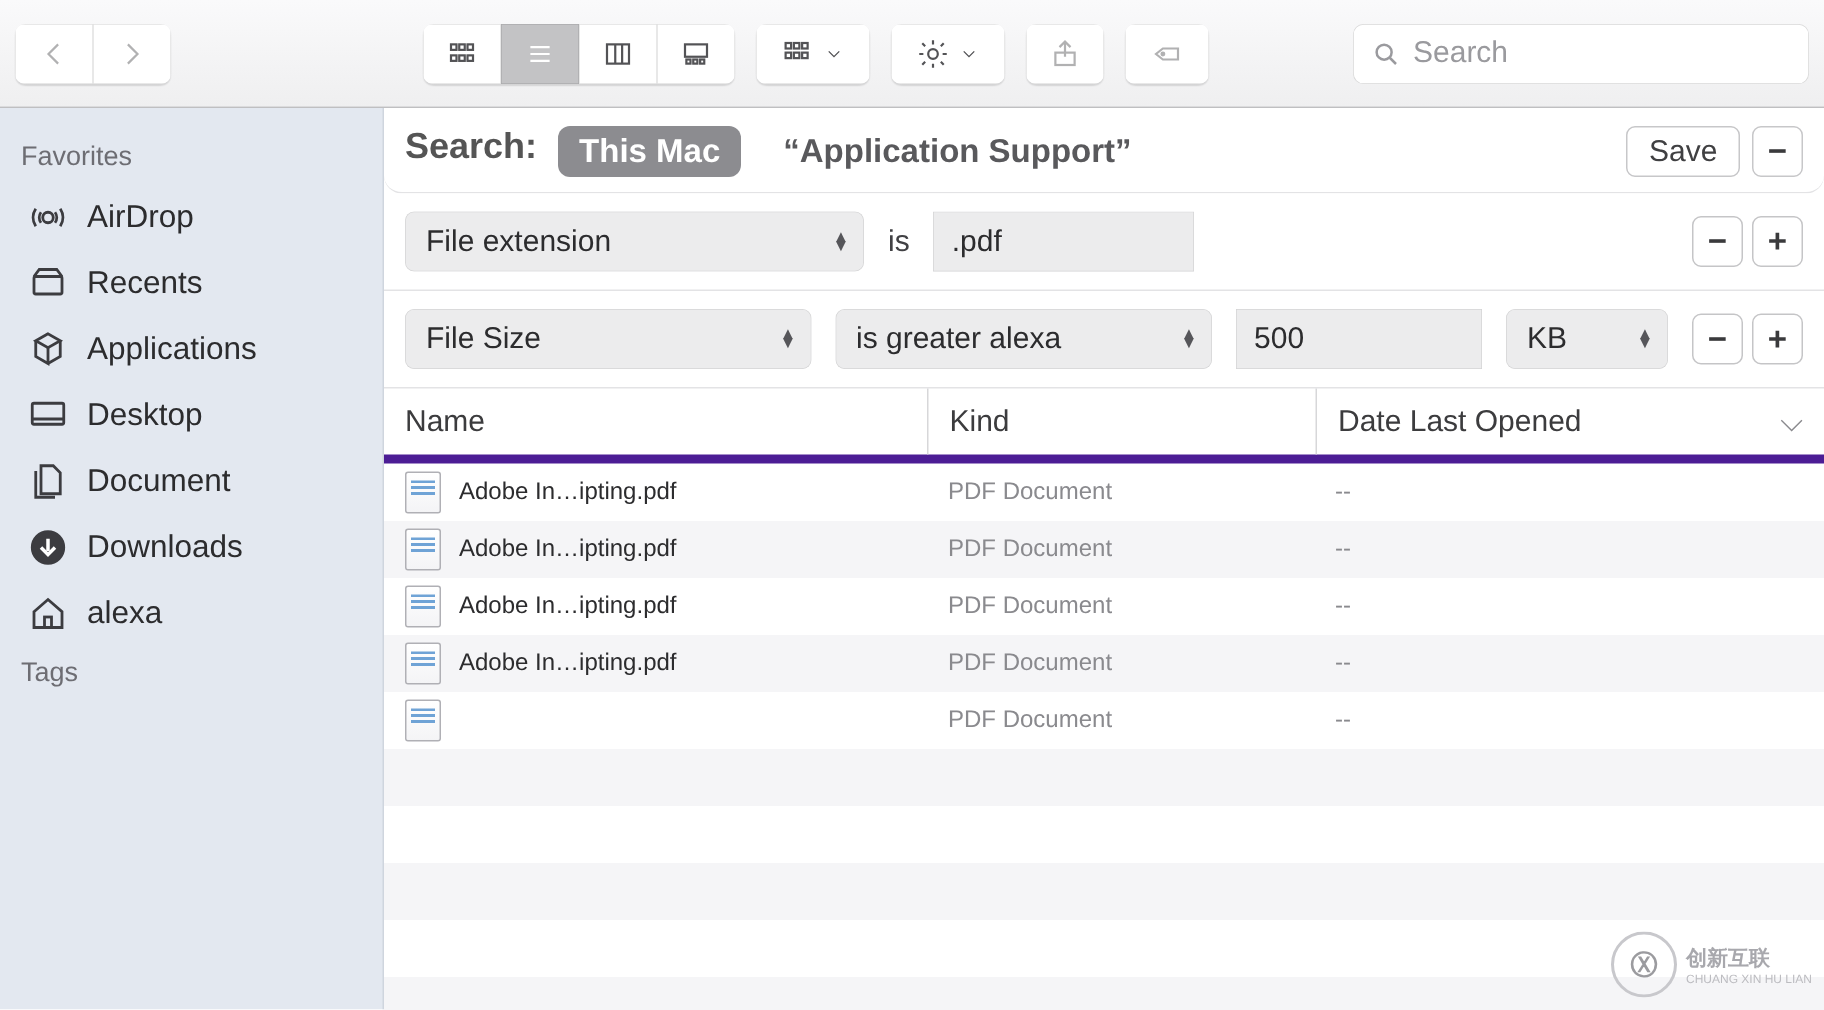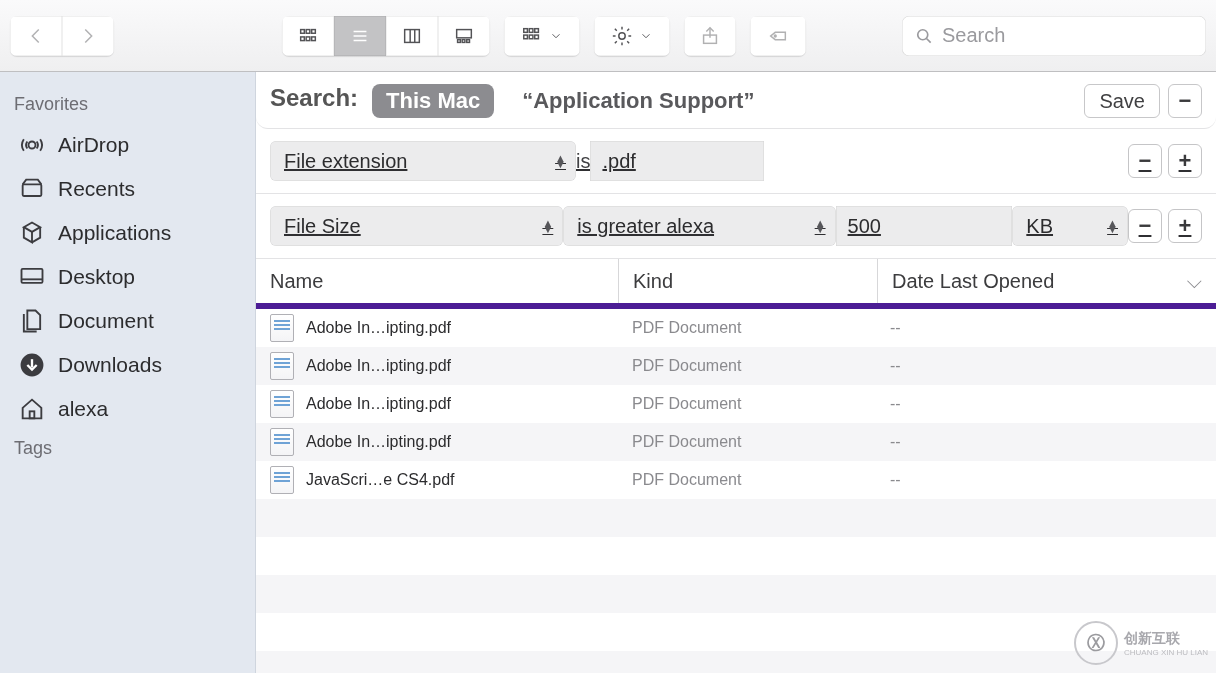--- a/index.html
+++ b/index.html
@@ -91,22 +91,22 @@
   .save-btn{
     height:34px;padding:0 14px;background:#fff;border:1px solid #c7c7c9;border-radius:6px;
     font-size:20px;color:#404042;
   }
   .minus-square{
     height:32px;width:32px;border:1px solid #c7c7c9;border-radius:6px;background:#fff;
     display:flex;align-items:center;justify-content:center;font-size:22px;color:#3a3a3c;font-weight:700;
   }
   
   .criteria-row{
-    display:flex;align-items:center;
-    padding:12px 14px;border-bottom:1px solid #e3e3e5;text-decoration:underline;
+    display:flex;align-items:center;gap:16px;
+    padding:12px 14px;border-bottom:1px solid #e3e3e5;
   }
   .select{
     height:40px;background:var(--select-bg);border:none;border-radius:6px;
     display:flex;align-items:center;justify-content:space-between;
     padding:0 10px 0 14px;font-size:20px;color:#2c2c2e;
     box-shadow:inset 0 0 0 0.5px rgba(0,0,0,.10);
   }
   .select.wide{width:282px;}
   .select.wider{width:260px;}
   .select .chev{display:flex;flex-direction:column;gap:-4px;color:#56565a;line-height:6px;font-size:11px;}
@@ -415,21 +415,20 @@
           <div class="c c-name">
             <div class="file-icon"></div>
             <span>Adobe In…ipting.pdf</span>
           </div>
           <div class="c c-kind">PDF Document</div>
           <div class="c c-date">--</div>
         </div>
         <div class="row">
           <div class="c c-name">
             <div class="file-icon"></div>
-            <span>JavaScri…e CS4.pdf</span>
           </div>
           <div class="c c-kind">PDF Document</div>
           <div class="c c-date">--</div>
         </div>
         <div class="row"></div>
         <div class="row"></div>
         <div class="row"></div>
         <div class="row"></div>
         <div class="row"></div>
       </div>

